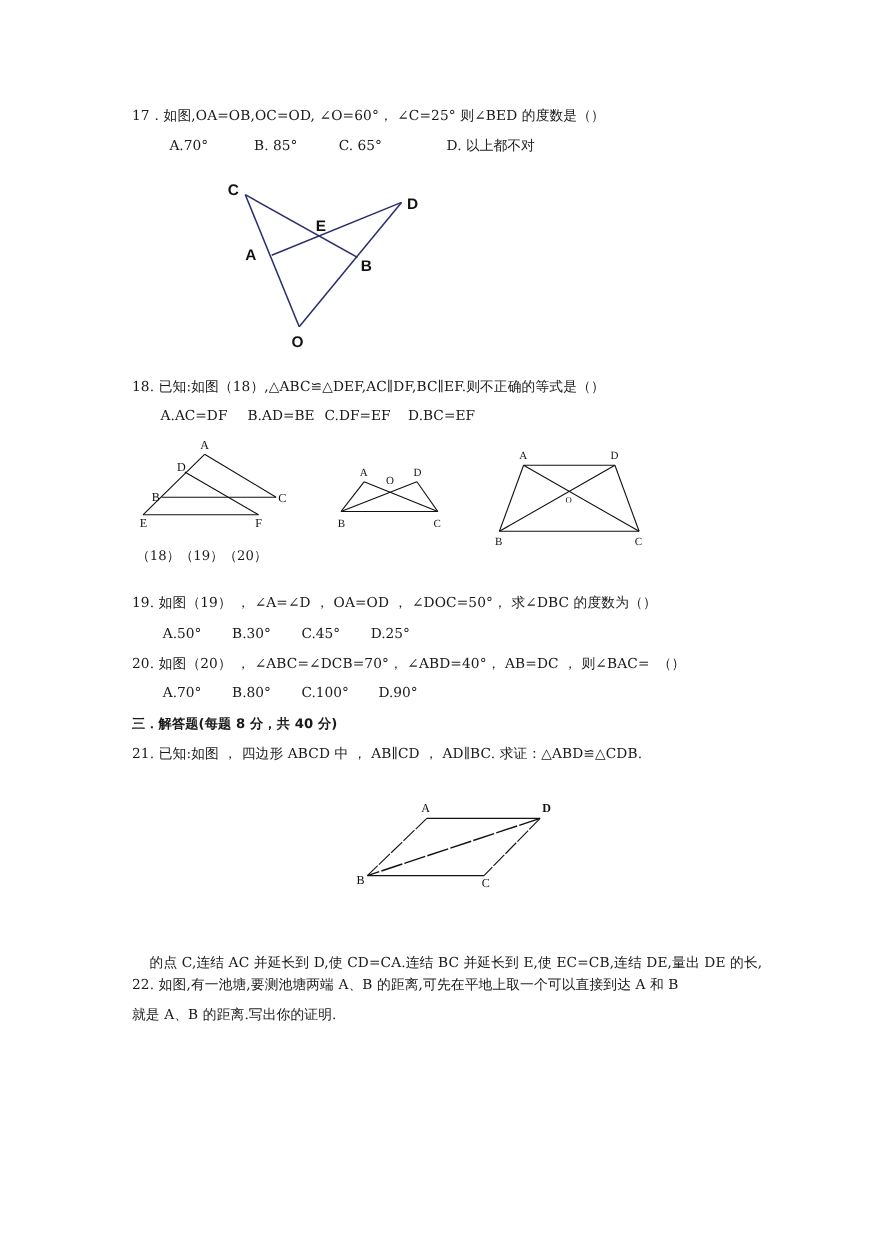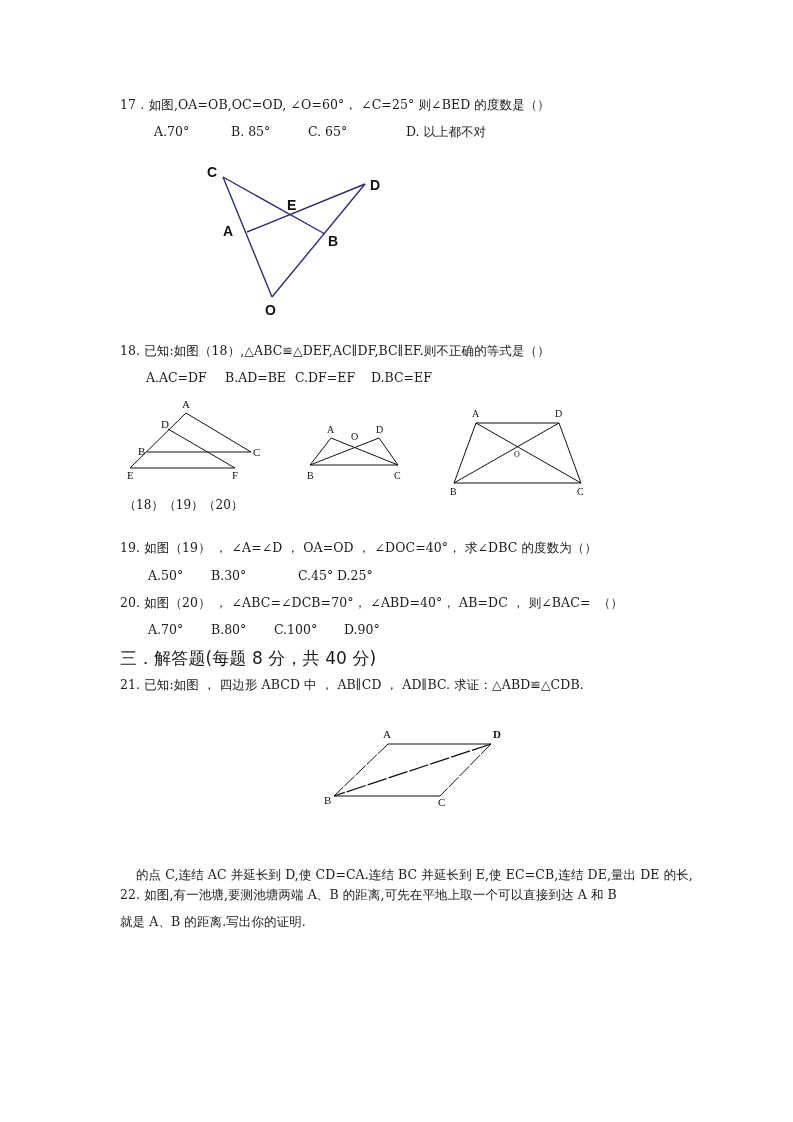--- a/index.html
+++ b/index.html
@@ -1,20 +1,20 @@
 <!DOCTYPE html>
 <html><head>
 <meta charset="utf-8">
 <style>
   html, body { margin:0; padding:0; background:#ffffff; }
   body { width:793px; height:1122px; position:relative; overflow:hidden;
          font-family:"DejaVu Serif", "Liberation Serif", serif; color:#1a1a1a; }
   .line { position:absolute; font-size:12.5px; line-height:16px; white-space:nowrap; letter-spacing:0.1px; }
   .opt { position:absolute; font-size:12.5px; line-height:16px; white-space:nowrap; }
-  .bold { font-family:"DejaVu Sans", "Liberation Sans", sans-serif; font-weight:normal; font-size:17px; }
+  .bold { font-family:"DejaVu Sans", "Liberation Sans", sans-serif; font-weight:bold; font-size:12px; }
   svg.fig { position:absolute; left:0; top:0; overflow:visible; }
   .lbl-sans { font-family:"Liberation Sans", "DejaVu Sans", sans-serif; font-weight:bold; }
   .lbl-serif { font-family:"Liberation Serif", "DejaVu Serif", serif; }
 </style>
 </head>
 <body>
 
 <div class="line" style="left:120px; top:97px;">17．如图,OA=OB,OC=OD, ∠O=60°， ∠C=25° 则∠BED 的度数是（）</div>
 <div class="opt" style="left:154px; top:124px;">A.70°</div>
 <div class="opt" style="left:231px; top:124px;">B. 85°</div>
@@ -89,24 +89,24 @@
     <text x="472" y="417">A</text>
     <text x="555" y="417">D</text>
     <text x="514" y="457" font-size="8">O</text>
     <text x="450" y="495">B</text>
     <text x="577" y="495">C</text>
   </g>
 </svg>
 
 <div class="line" style="left:124px; top:497px; font-size:12px;">（18）（19）（20）</div>
 
-<div class="line" style="left:120px; top:540px;">19. 如图（19） ， ∠A=∠D ， OA=OD ， ∠DOC=40°， 求∠DBC 的度数为（）</div>
+<div class="line" style="left:120px; top:540px;">19. 如图（19） ， ∠A=∠D ， OA=OD ， ∠DOC=50°， 求∠DBC 的度数为（）</div>
 <div class="opt" style="left:148px; top:568px;">A.50°</div>
 <div class="opt" style="left:211px; top:568px;">B.30°</div>
-<div class="opt" style="left:274px; top:568px;margin-left:24px;">C.45°</div>
+<div class="opt" style="left:274px; top:568px;">C.45°</div>
 <div class="opt" style="left:337px; top:568px;">D.25°</div>
 
 <div class="line" style="left:120px; top:595px;">20. 如图（20） ， ∠ABC=∠DCB=70°， ∠ABD=40°， AB=DC ， 则∠BAC=</div>
 <div class="opt" style="left:598px; top:595px;">（）</div>
 <div class="opt" style="left:148px; top:622px;">A.70°</div>
 <div class="opt" style="left:211px; top:622px;">B.80°</div>
 <div class="opt" style="left:274px; top:622px;">C.100°</div>
 <div class="opt" style="left:344px; top:622px;">D.90°</div>
 
 <div class="line bold" style="left:120px; top:650px;">三．解答题(每题 8 分，共 40 分)</div>

